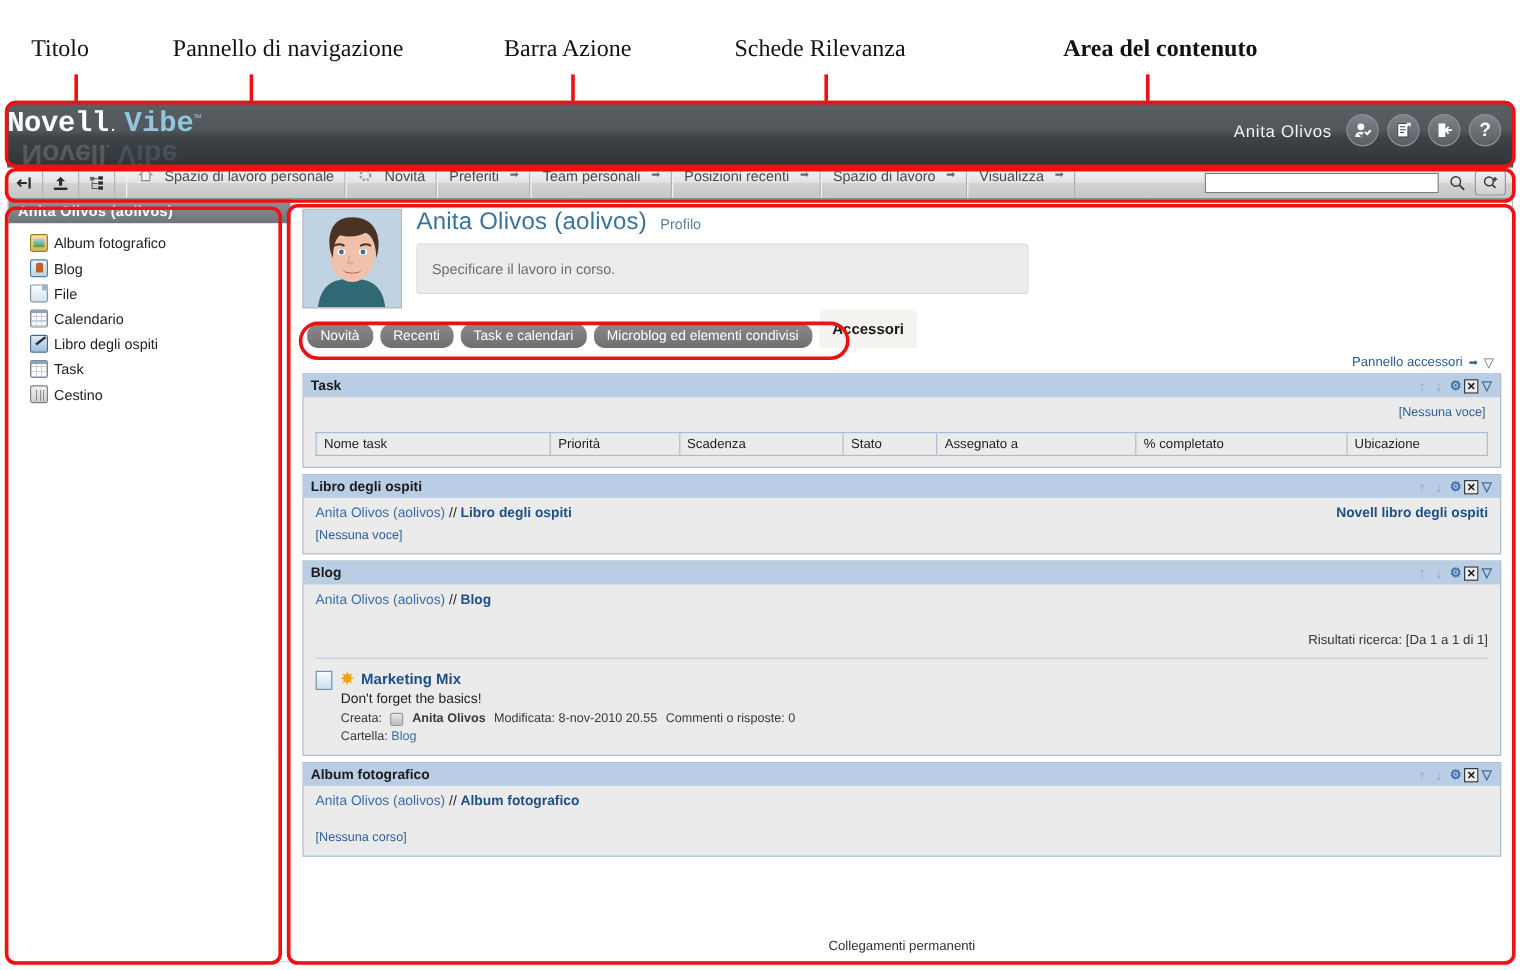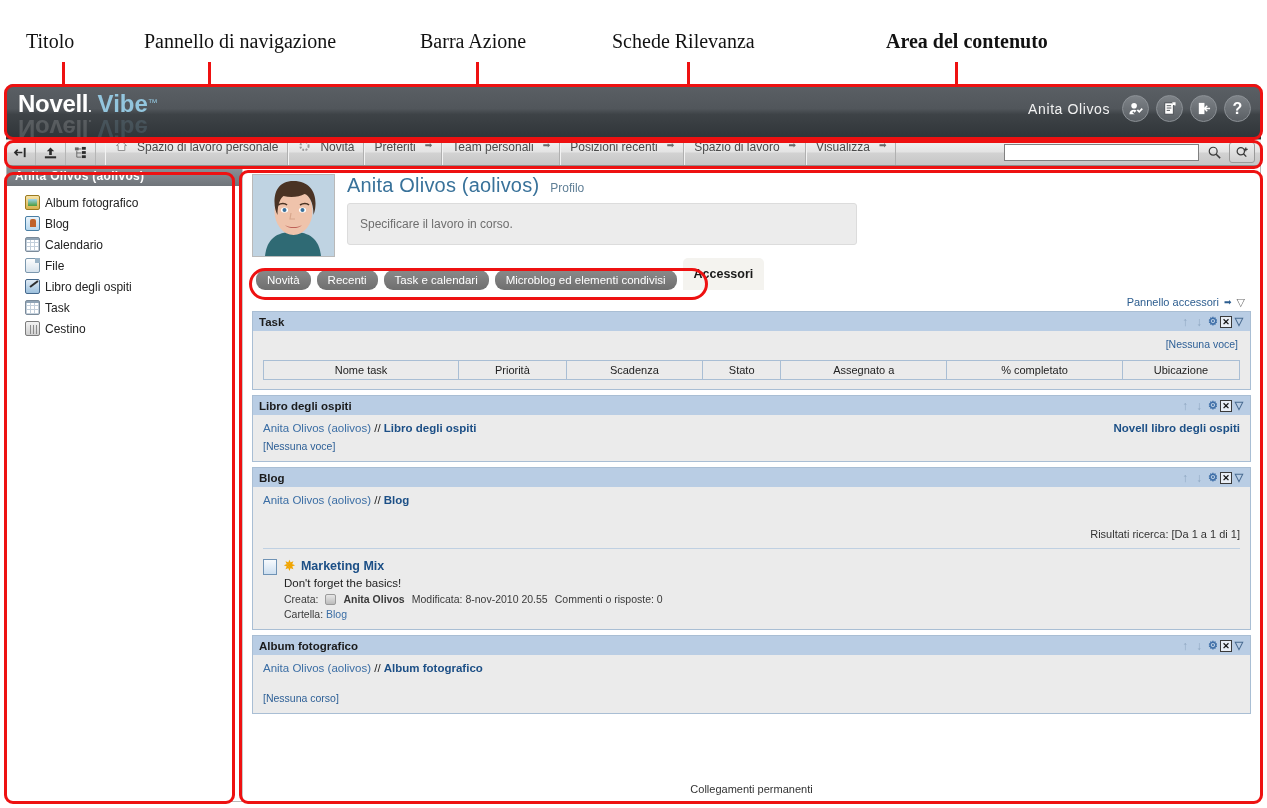--- a/index.html
+++ b/index.html
@@ -51,22 +51,23 @@
   
   .titlebar {
     position: relative;
     height: 55px;
     background: linear-gradient(to bottom, #5b6065 0%, #51565b 45%, #3e4347 55%, #2f3438 100%);
     border-radius: 7px 7px 0 0;
     overflow: hidden;
   }
   .logo-wrap {
     position: absolute;
-    left: 12px; top: 8px;
+    left: 0; top: 8px;
     line-height: 1;
+    font-family: Liberation Mono, monospace;
   }
   .logo-main { font-size: 24px; font-weight: bold; color: #ffffff; letter-spacing: -0.3px; }
   .logo-reg { font-size: 12px; font-weight: bold; color: #ffffff; }
   .logo-vibe { font-size: 24px; font-weight: bold; color: #93c6de; margin-left: 6px; }
   .logo-tm { font-size: 10px; color: #93c6de; vertical-align: super; }
   .logo-reflect {
     position: absolute;
     left: 12px; top: 32px;
     transform: scaleY(-1);
     opacity: 0.16;
@@ -317,21 +318,21 @@
     border-collapse: collapse;
     margin-top: 10px;
     border-top: 1px solid #a9bed4;
   }
   .task-table th {
     border: 1px solid #a9bed4;
     background: #ebebeb;
     font-weight: normal;
     font-size: 11px;
     color: #222;
-    text-align: center;
+    text-align: left;
     padding: 3px 6px;
     height: 17px;
   }
 
   .hr-light { border: none; border-top: 1px solid #bfd0e2; margin: 8px 0 0 0; }
 
   .entry { display: flex; gap: 7px; margin-top: 9px; }
   .entry-ico {
     width: 14px; height: 16px;
     background: linear-gradient(#f7fafd,#cddff0);
@@ -525,26 +526,26 @@
         <div class="sb-list">
           <div class="sb-item">
             <span class="sb-ico ico-photo"></span>
             <span>Album fotografico</span>
           </div>
           <div class="sb-item">
             <span class="sb-ico ico-blog"></span>
             <span>Blog</span>
           </div>
           <div class="sb-item">
+            <span class="sb-ico ico-file"></span>
+            <span>File</span>
+          </div>
+          <div class="sb-item">
             <span class="sb-ico ico-cal"></span>
             <span>Calendario</span>
-          </div>
-          <div class="sb-item">
-            <span class="sb-ico ico-file"></span>
-            <span>File</span>
           </div>
           <div class="sb-item">
             <span class="sb-ico ico-guest"></span>
             <span>Libro degli ospiti</span>
           </div>
           <div class="sb-item">
             <span class="sb-ico ico-task"></span>
             <span>Task</span>
           </div>
           <div class="sb-item">

